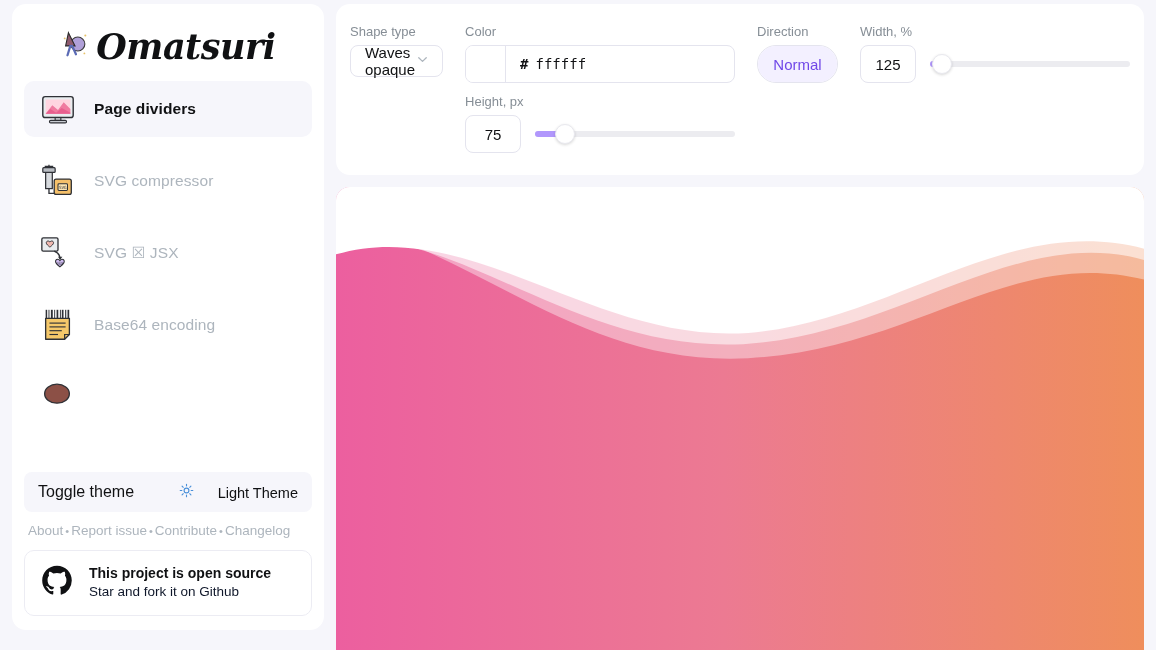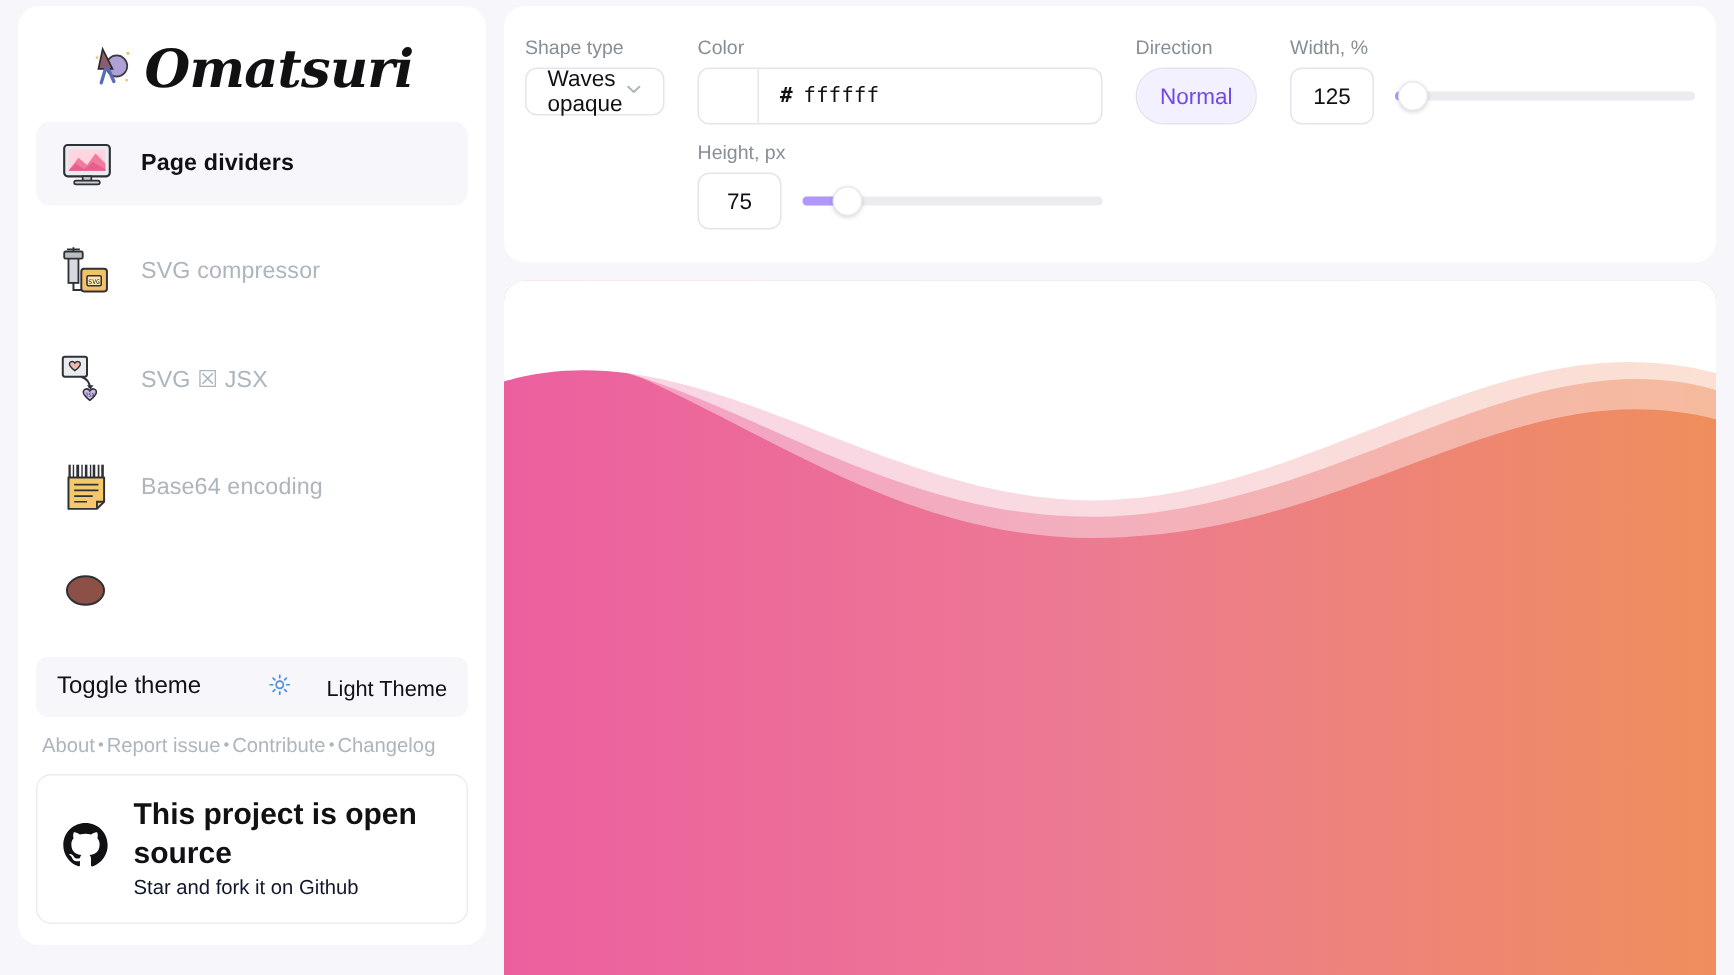--- a/index.html
+++ b/index.html
@@ -106,21 +106,21 @@
   .gh-card {
     border: 1px solid #ececf3;
     border-radius: 10px;
     padding: 13px 16px;
     display: flex;
     align-items: center;
     gap: 16px;
     cursor: pointer;
     background: #fff;
   }
-  .gh-title { font-size: 20px; font-weight: 700; color: #101113; line-height: 1.3; }
+  .gh-title { font-size: 14px; font-weight: 700; color: #101113; line-height: 1.3; }
   .gh-sub { font-size: 13.5px; color: #0f172a; line-height: 1.45; }
 
   
   .main {
     flex: 1 1 auto;
     display: flex;
     flex-direction: column;
     gap: 12px;
     min-width: 0;
   }

